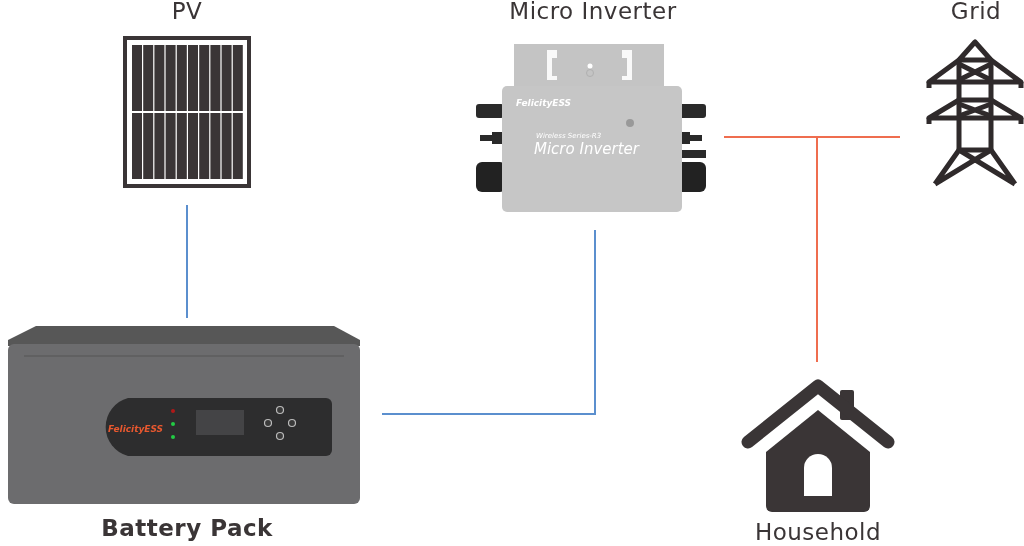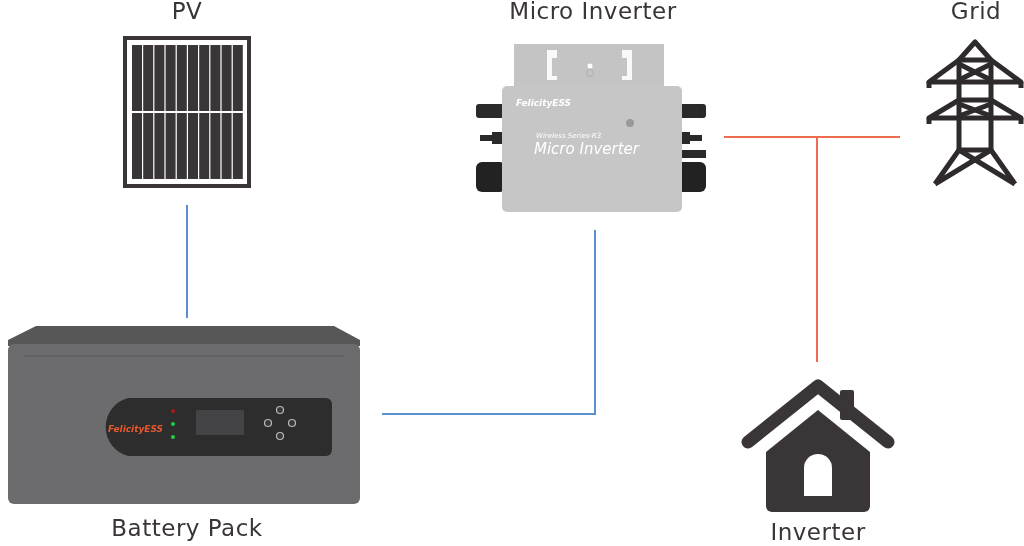--- a/index.html
+++ b/index.html
@@ -9,22 +9,22 @@
   .blue{background:#5b8fce;}
   .orange{background:#ef6d4f;}
   svg{position:absolute;overflow:visible;}
 </style>
 </head>
 <body>
 
 <div class="label" style="left:187px;top:-2px;">PV</div>
 <div class="label" style="left:593px;top:-2px;">Micro Inverter</div>
 <div class="label" style="left:976px;top:-2px;">Grid</div>
-<div class="label" style="left:187px;top:515px;">Battery Pack</div>
-<div class="label" style="left:818px;top:519px;">Inverter</div>
+<div class="label" style="left:187px;top:515px;font-weight:bold;">Battery Pack</div>
+<div class="label" style="left:818px;top:519px;">Household</div>
 
 <div class="wire blue" style="left:186px;top:205px;width:2px;height:113px;"></div>
 <div class="wire blue" style="left:382px;top:413px;width:214px;height:2px;"></div>
 <div class="wire blue" style="left:594px;top:230px;width:2px;height:185px;"></div>
 <div class="wire orange" style="left:724px;top:136px;width:176px;height:2px;"></div>
 <div class="wire orange" style="left:816px;top:136px;width:2px;height:226px;"></div>
 
 <svg style="left:123px;top:36px;" width="128" height="152">
   <rect x="0" y="0" width="128" height="152" fill="#3a3536"></rect>
   <rect x="4" y="4" width="120" height="144" fill="#ffffff"></rect>

